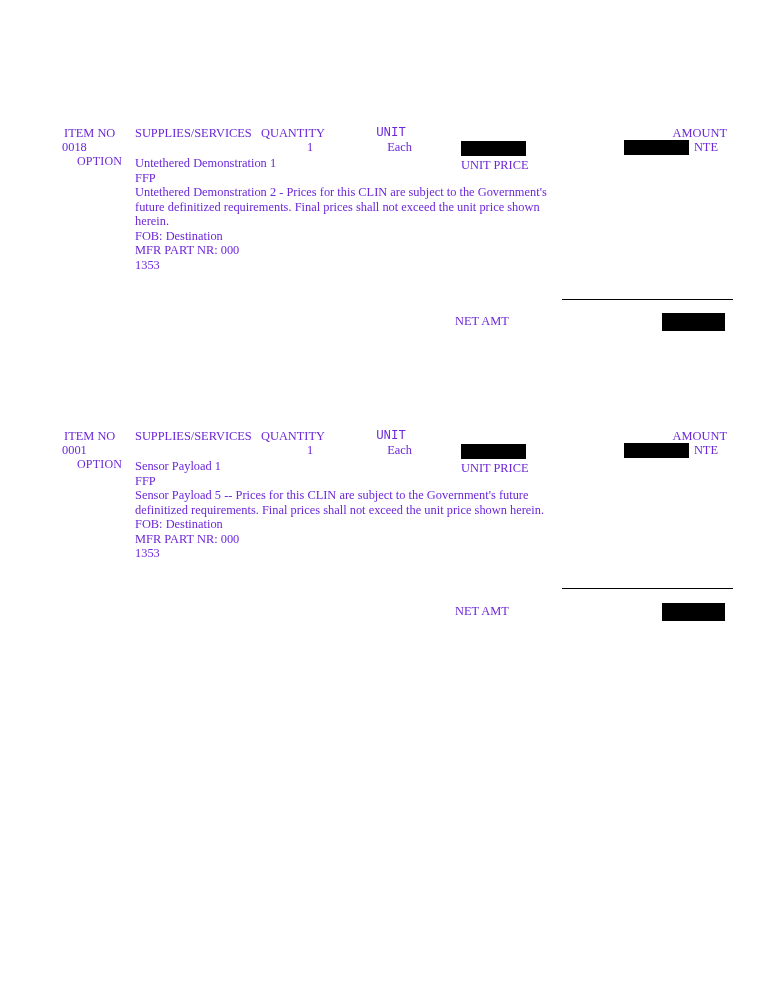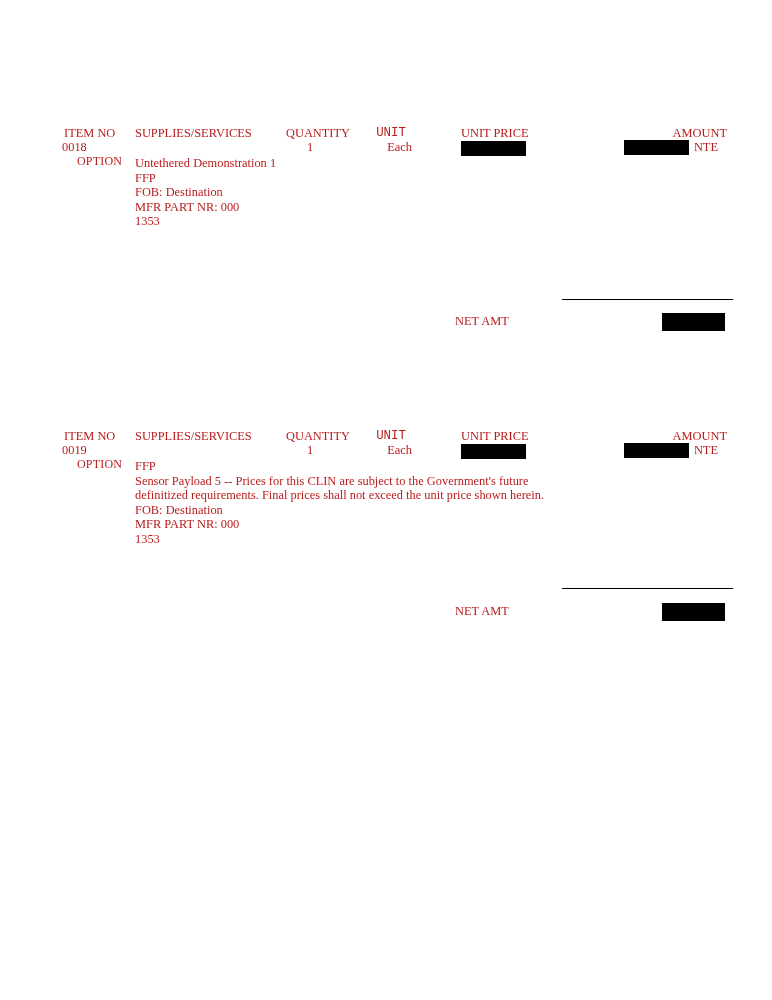--- a/index.html
+++ b/index.html
@@ -2,40 +2,40 @@
 <html><head>
 <meta charset="utf-8">
 <style>
   html, body { margin: 0; padding: 0; background: #ffffff; }
   #page {
     position: relative;
     width: 772px;
     height: 1000px;
     background: #ffffff;
     font-family: "Liberation Serif", serif;
-    color: #b91c1c;
+    color: #6d28d9;
     overflow: hidden;
   }
   .section { position: absolute; left: 0; width: 772px; height: 220px; }
   #sec1 { top: 127px; }
   #sec2 { top: 430px; }
 
   .txt {
     position: absolute;
     font-size: 12.4px;
     line-height: 13px;
     white-space: nowrap;
   }
   
   .row-hdr { top: 0; }
   .h-itemno   { left: 64px; }
   .h-supplies { left: 135px; }
-  .h-qty      { left: 286px; width: 64px; }
+  .h-qty      { left: 261px; width: 64px; }
   .h-unit     { left: 370px; width: 42px; text-align: center; font-family: Liberation Mono, monospace; }
-  .h-uprice   { left: 461px; }
+  .h-uprice   { left: 461px; margin-top: 32px; }
   .h-amount   { right: 45px; text-align: center; }
 
   
   .row-val { top: 14px; }
   .v-itemno { left: 62px; }
   .v-qty    { left: 278px; width: 64px; text-align: center; }
   .v-unit   { left: 370px; width: 42px; text-align: right; }
 
   .redact { background: #000000; }
   .box-uprice { position: absolute; left: 461px; top: 14px; width: 65px; height: 15px; }
@@ -86,50 +86,54 @@
     <div class="amount-cell">
       <div class="redact box-amount"></div>
       <span class="nte">NTE</span>
     </div>
 
     <div class="txt option">OPTION</div>
 
     <div class="descblock">
       <div>Untethered Demonstration 1</div>
       <div>FFP</div>
+      <div class="desc">Untethered Demonstration 2 - Prices for this CLIN are subject to the Government's
+future definitized requirements. Final prices shall not exceed the unit price shown
+herein.</div>
       <div>FOB: Destination</div>
       <div>MFR PART NR: 000</div>
       <div>1353</div>
     </div>
 
     <div class="netline"></div>
     <div class="txt netamt-label">NET AMT</div>
     <div class="redact netamt-box"></div>
   </div>
 
   <div class="section" id="sec2">
     <div class="txt row-hdr h-itemno">ITEM NO</div>
     <div class="txt row-hdr h-supplies">SUPPLIES/SERVICES</div>
     <div class="txt row-hdr h-qty">QUANTITY</div>
     <div class="txt row-hdr h-unit">UNIT</div>
     <div class="txt row-hdr h-uprice">UNIT PRICE</div>
     <div class="txt row-hdr h-amount">AMOUNT</div>
 
-    <div class="txt row-val v-itemno">0019</div>
+    <div class="txt row-val v-itemno">0001</div>
     <div class="txt row-val v-qty">1</div>
     <div class="txt row-val v-unit">Each</div>
     <div class="redact box-uprice"></div>
     <div class="amount-cell">
       <div class="redact box-amount"></div>
       <span class="nte">NTE</span>
     </div>
 
     <div class="txt option">OPTION</div>
 
     <div class="descblock">
+      <div>Sensor Payload 1</div>
       <div>FFP</div>
       <div class="desc">Sensor Payload 5 -- Prices for this CLIN are subject to the Government's future
 definitized requirements. Final prices shall not exceed the unit price shown herein.</div>
       <div>FOB: Destination</div>
       <div>MFR PART NR: 000</div>
       <div>1353</div>
     </div>
 
     <div class="netline"></div>
     <div class="txt netamt-label">NET AMT</div>

